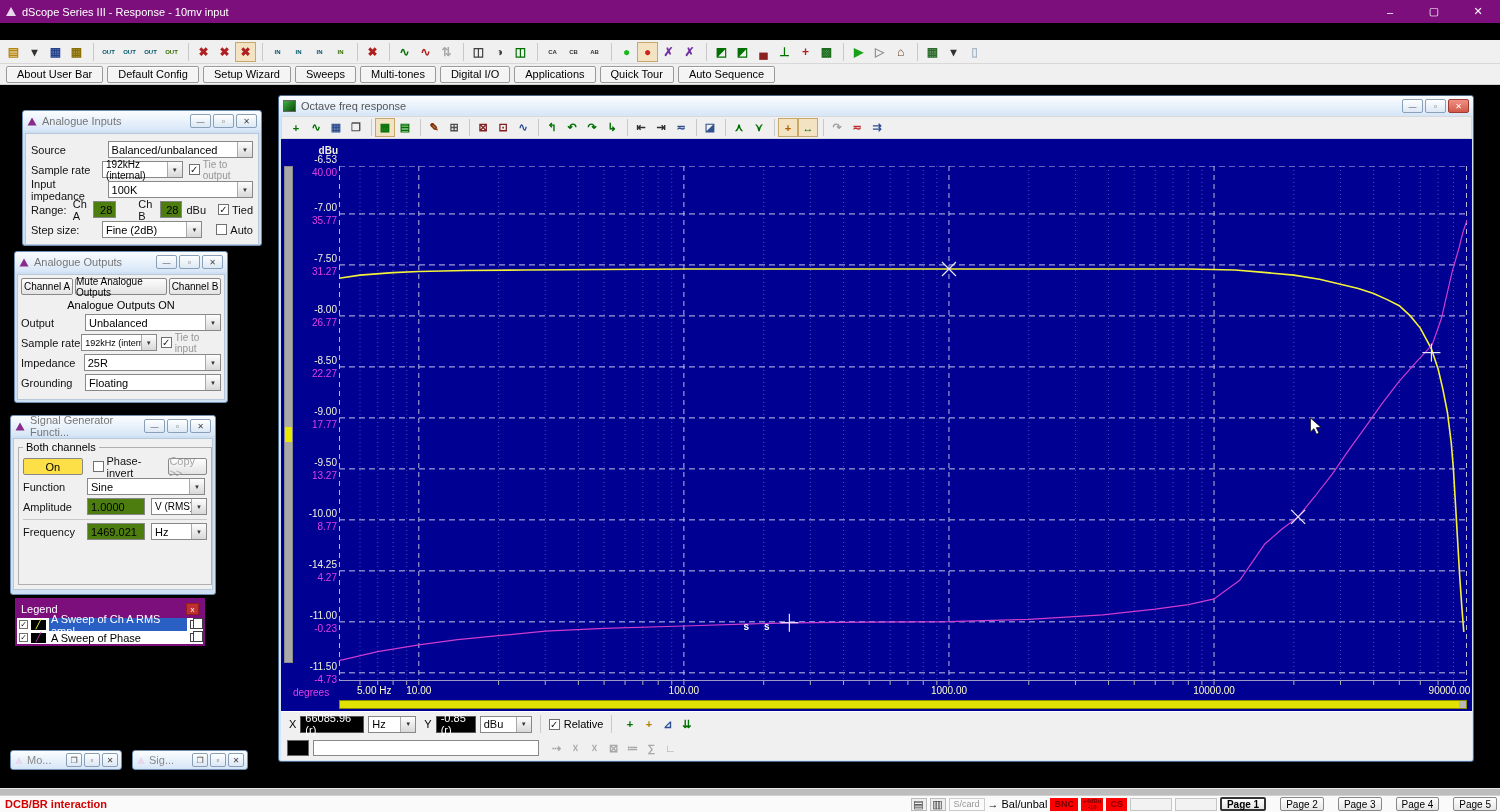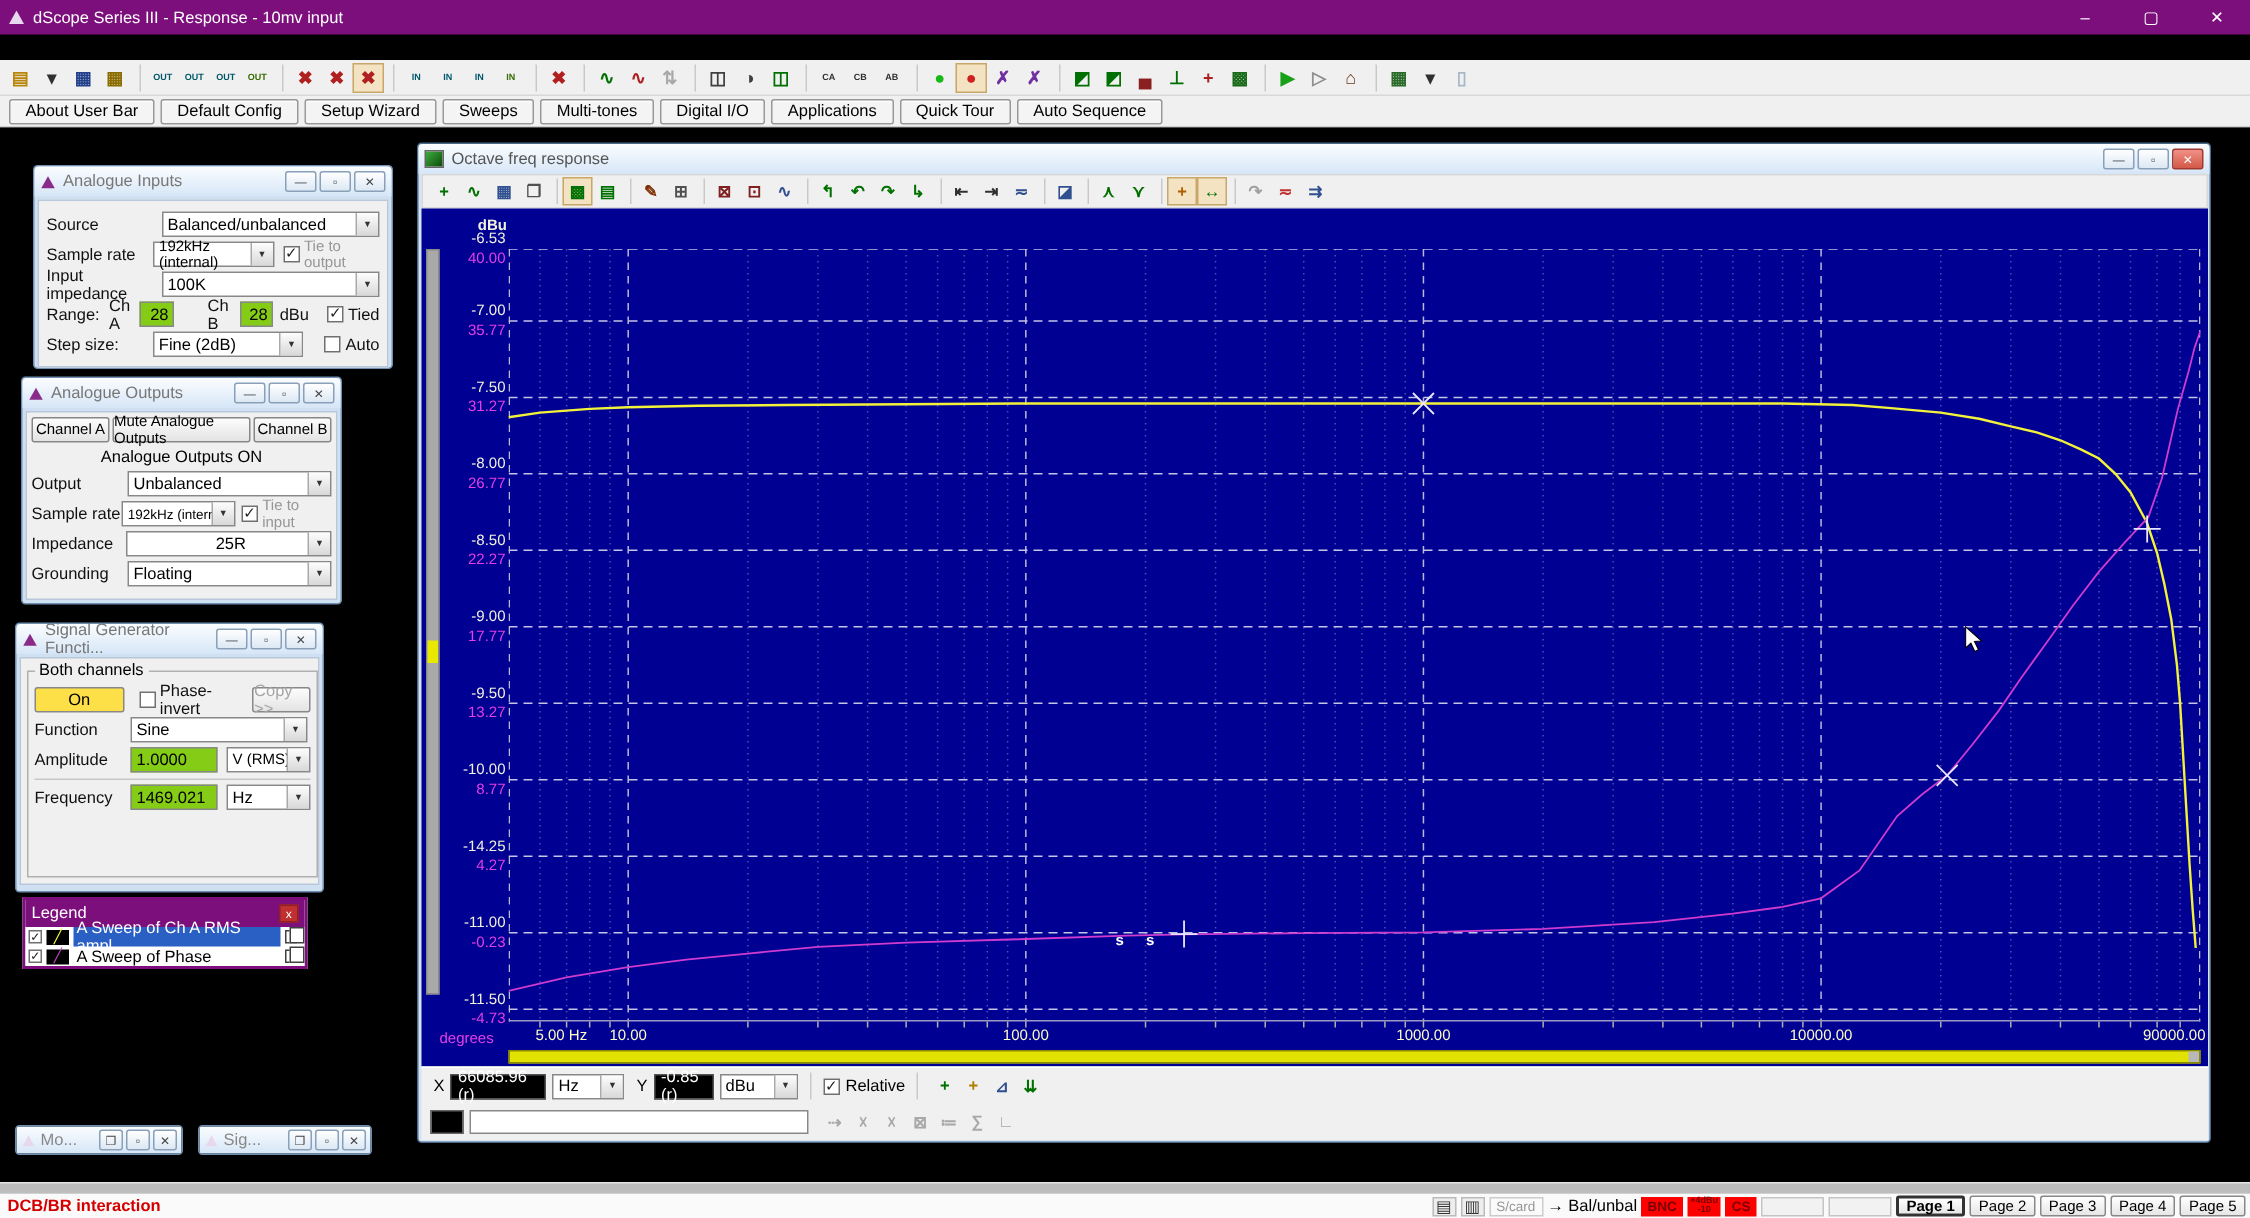--- a/index.html
+++ b/index.html
@@ -47,21 +47,21 @@
       font-size:8px;color:#444;}
   .wc.red{background:linear-gradient(#f09086,#d35948);color:#fff;border-color:#a03a30;}
   .wbody{margin:2px;background:#f0f0f0;border:1px solid #b8c8da;padding:4px 5px;position:relative;}
   .frow{display:flex;align-items:center;margin:3px 0;height:17px;}
   .flabel{font-size:11px;color:#111;}
   .dd{height:17px;background:#fff;border:1px solid #888;display:flex;align-items:center;position:relative;
       padding-left:3px;font-size:11px;}
   .ddb{position:absolute;right:0;top:0;width:15px;height:15px;background:linear-gradient(#fdfdfd,#d8d8d8);
        border-left:1px solid #aaa;display:flex;align-items:center;justify-content:center;}
   .ddb::after{content:"▼";font-size:6px;color:#333;}
-  .tfield{height:17px;background:#84cc16;border:1px solid #888;font-size:11px;display:flex;
+  .tfield{height:17px;background:#4d7c0f;border:1px solid #888;font-size:11px;display:flex;
           align-items:center;padding:0 3px;}
   .cb{width:11px;height:11px;background:#fff;border:1px solid #707070;display:inline-flex;
       align-items:center;justify-content:center;flex:none;}
   .cb.on::after{content:"✓";font-size:10px;color:#222;line-height:9px;}
   .gray{color:#969696;}
   .pbtn{border:1px solid #888;background:linear-gradient(#fdfdfd,#e3e3e3);border-radius:2px;
         display:inline-flex;align-items:center;justify-content:center;font-size:11px;height:17px;}
   .pbtn.dis{color:#a5a5a5;}
 
   
@@ -534,21 +534,21 @@
         <span class="flabel" style="width:64px;">Sample rate</span>
         <span class="dd" style="width:80px;">
           <span style="font-size:9px;">192kHz (internal)</span>
             <span class="ddb"></span>
         </span>
         <span class="cb on" style="margin-left:4px;"></span>
         <span class="flabel gray" style="margin-left:3px;font-size:10px;">Tie to input</span>
       </div>
       <div class="frow">
         <span class="flabel" style="width:64px;">Impedance</span>
-        <span class="dd" style="width:140px;justify-content:center;">
+        <span class="dd" style="width:140px;">
           <span>25R</span>
             <span class="ddb"></span>
         </span>
       </div>
       <div class="frow">
         <span class="flabel" style="width:64px;">Grounding</span>
         <span class="dd" style="width:136px;">
           <span>Floating</span>
             <span class="ddb"></span>
         </span>
@@ -657,21 +657,21 @@
       <span>Bal/unbal</span>
       <span style="display:flex;gap:3px;">
 
       <span class="badge b1">BNC</span>
           <span class="badge b2">+4dBu
 -10</span>
           <span class="badge b1">CS</span>
         </span>
       <span class="sunken"></span>
       <span class="sunken"></span>
-      <span style="display:flex;gap:3px;">
+      <span style="display:flex;gap:14px;">
 
       <span class="pgbtn active">Page 1</span>
           <span class="pgbtn">Page 2</span>
           <span class="pgbtn">Page 3</span>
           <span class="pgbtn">Page 4</span>
           <span class="pgbtn">Page 5</span>
         </span>
     </span>
   </div>
 

